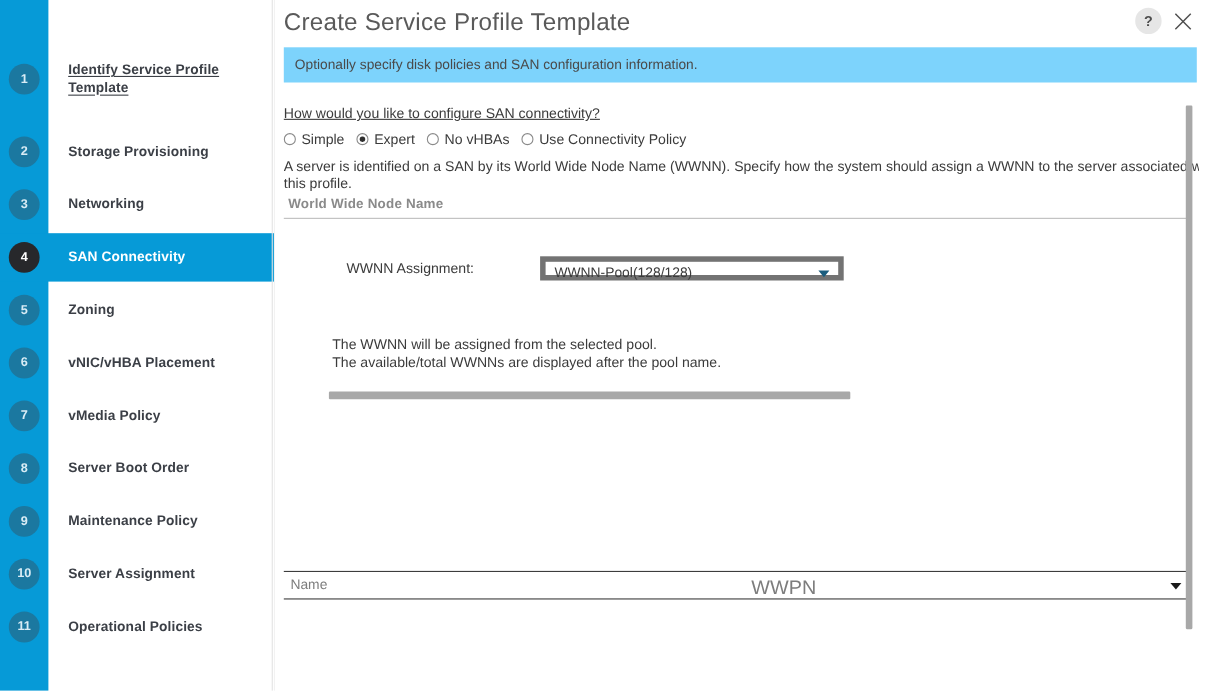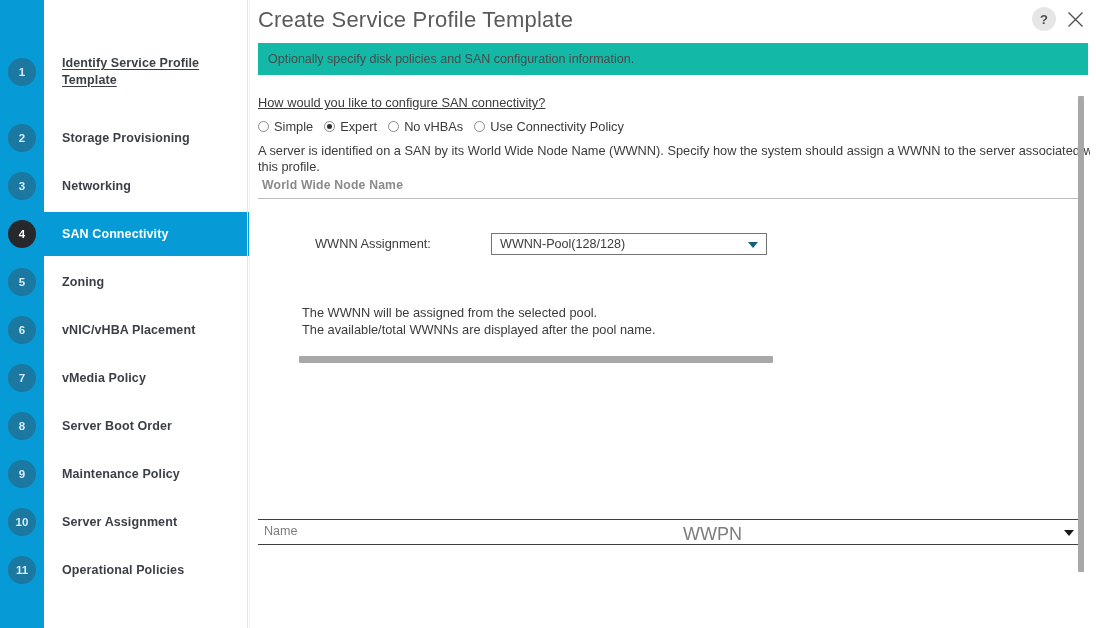--- a/index.html
+++ b/index.html
@@ -153,21 +153,21 @@
     justify-content: center;
     cursor: pointer;
   }
   .close-btn svg { display:block; }
 
   .subheader {
     position: absolute;
     left: 8px; top: 43px;
     width: 830px;
     height: 32px;
-    background: #14b8a6;
+    background: #7dd3fc;
     display: flex;
     align-items: center;
   }
   .subheader span {
     padding-left: 10px;
     font-size: 12.5px;
     color: #4a4a4a;
   }
 
   .body-area {
@@ -260,21 +260,21 @@
     top: 3px;
     font-size: 12.8px;
     color: #3b3b3b;
   }
   .select {
     position: absolute;
     left: 233px;
     top: 0;
     width: 276px;
     height: 22px;
-    border: 1px solid #737373;
+    border: 5px solid #737373;
     box-sizing: border-box;
     background: #ffffff;
     cursor: pointer;
   }
   .select .value {
     position: absolute;
     left: 8px; top: 3px;
     font-size: 12.6px;
     color: #3b3b3b;
   }

